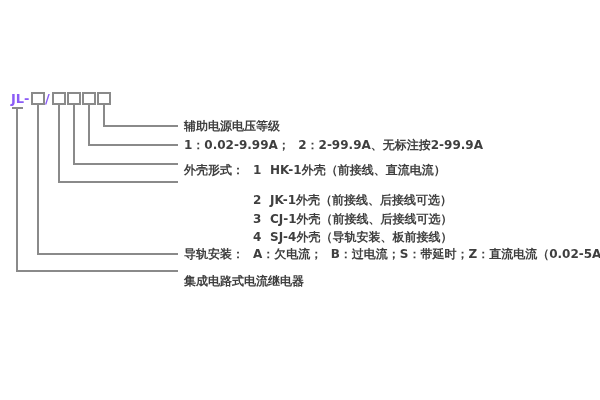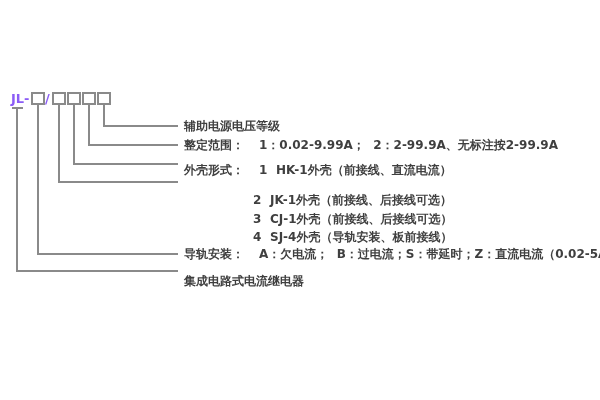--- a/index.html
+++ b/index.html
@@ -23,21 +23,21 @@
     position:absolute;
     left:184px;
     display:flex;
     align-items:flex-start;
     font-size:12px;
     line-height:16px;
     font-weight:600;
     color:#3f3f3f;
     white-space:pre;
   }
-  .row .lbl{margin-right:15px;}
+  .row .lbl{margin-right:9px;}
   .row .num{display:inline-block;width:17px;}
   .sub{left:253px;}
 </style>
 </head>
 <body>
 
 <div class="canvas">
 
   <svg class="diagram-svg" width="600" height="400" viewBox="0 0 600 400" fill="none" stroke="#8a8a8a" stroke-width="1.4" shape-rendering="crispEdges">
 
@@ -58,21 +58,20 @@
   </svg>
 
   <span class="code-text" style="left:11px;top:92px;">JL-</span>
   <span class="code-text" style="left:45px;top:92px;">/</span>
 
   <div class="row" style="top:118px;">
     <span class="lbl">辅助电源电压等级</span>
   </div>
 
   <div class="row" style="top:137px;">
-    <span class="lbl">整定范围：</span>
     <span>1：0.02-9.99A；  2：2-99.9A、无标注按2-99.9A</span>
   </div>
 
 
   <div class="row" style="top:162px;">
     <span class="lbl">外壳形式：</span>
     <span class="num">1</span>
     <span>HK-1外壳（前接线、直流电流）</span>
   </div>
 

